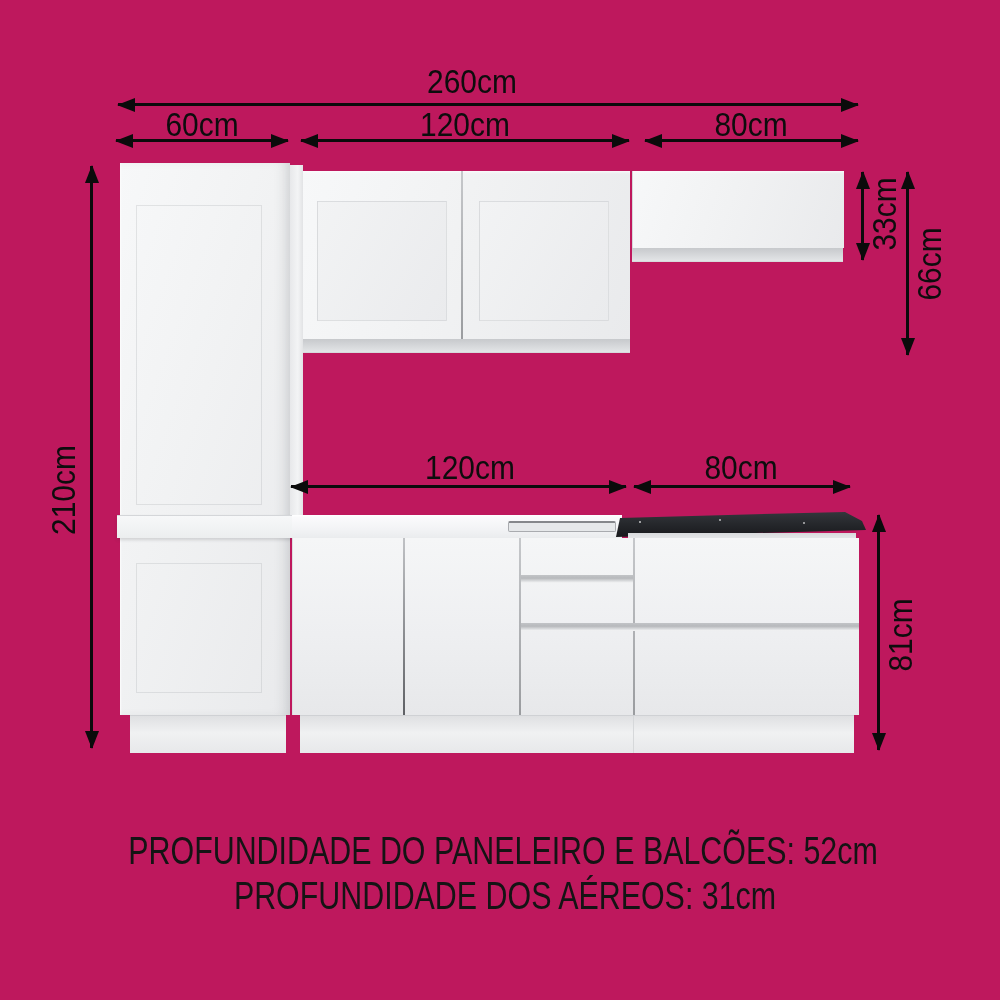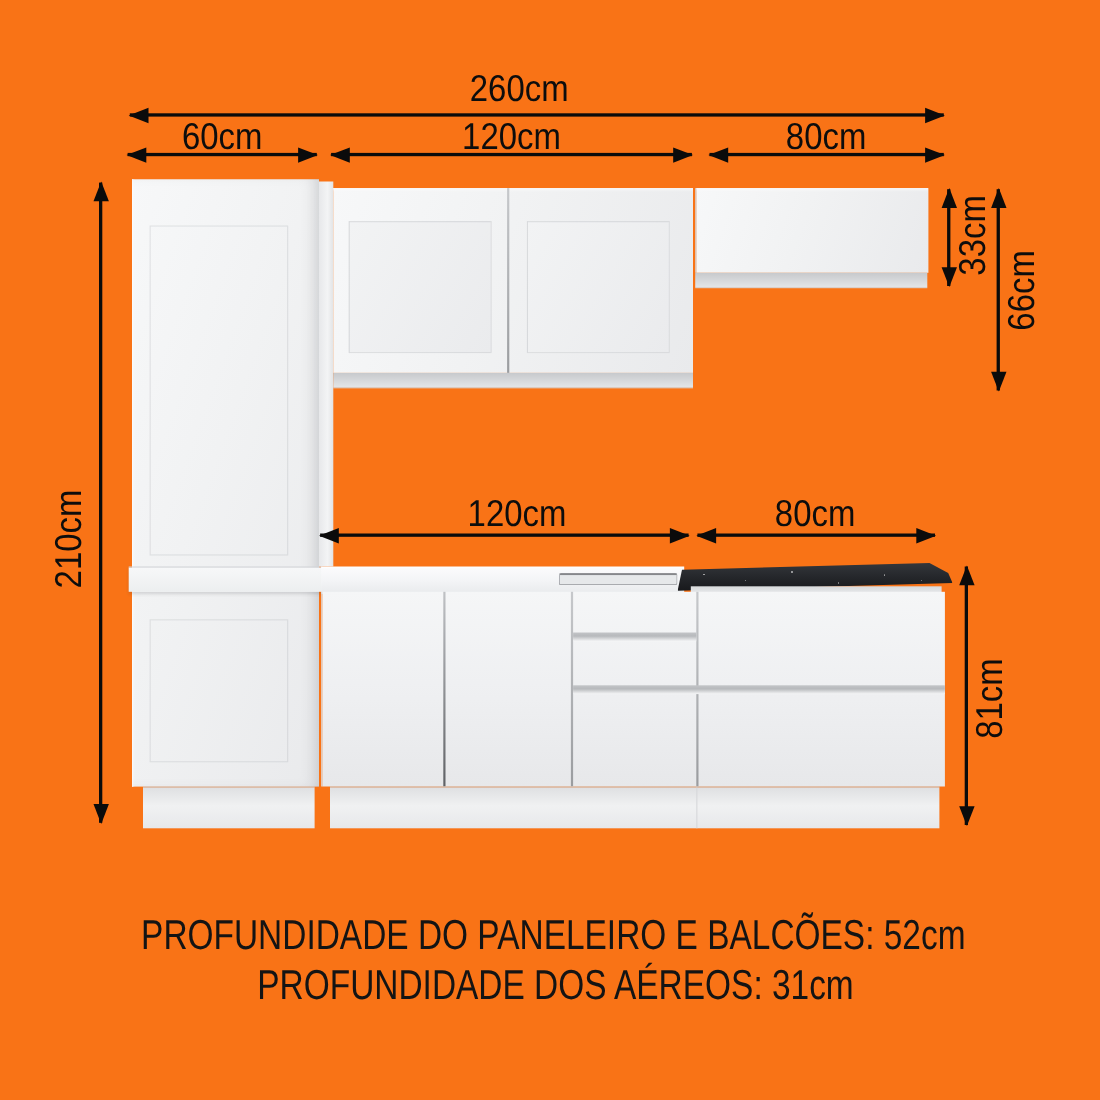--- a/index.html
+++ b/index.html
@@ -1,16 +1,16 @@
 <!DOCTYPE html>
 <html><head>
 <meta charset="utf-8">
 <style>
   html,body{margin:0;padding:0;background:#ffffff;}
-  #scene{position:relative;width:1000px;height:1000px;background:#f97316;overflow:hidden;
+  #scene{position:relative;width:1000px;height:1000px;background:#be185d;overflow:hidden;
          font-family:"Liberation Sans",sans-serif;}
 
   
   .h-arrow{position:absolute;height:3px;background:#0b0b0b;}
   .h-arrow::before{content:"";position:absolute;left:-1px;top:50%;transform:translateY(-50%);
     width:0;height:0;border-style:solid;border-width:7px 18px 7px 0;
     border-color:transparent #0b0b0b transparent transparent;}
   .h-arrow::after{content:"";position:absolute;right:-1px;top:50%;transform:translateY(-50%);
     width:0;height:0;border-style:solid;border-width:7px 0 7px 18px;
     border-color:transparent transparent transparent #0b0b0b;}

